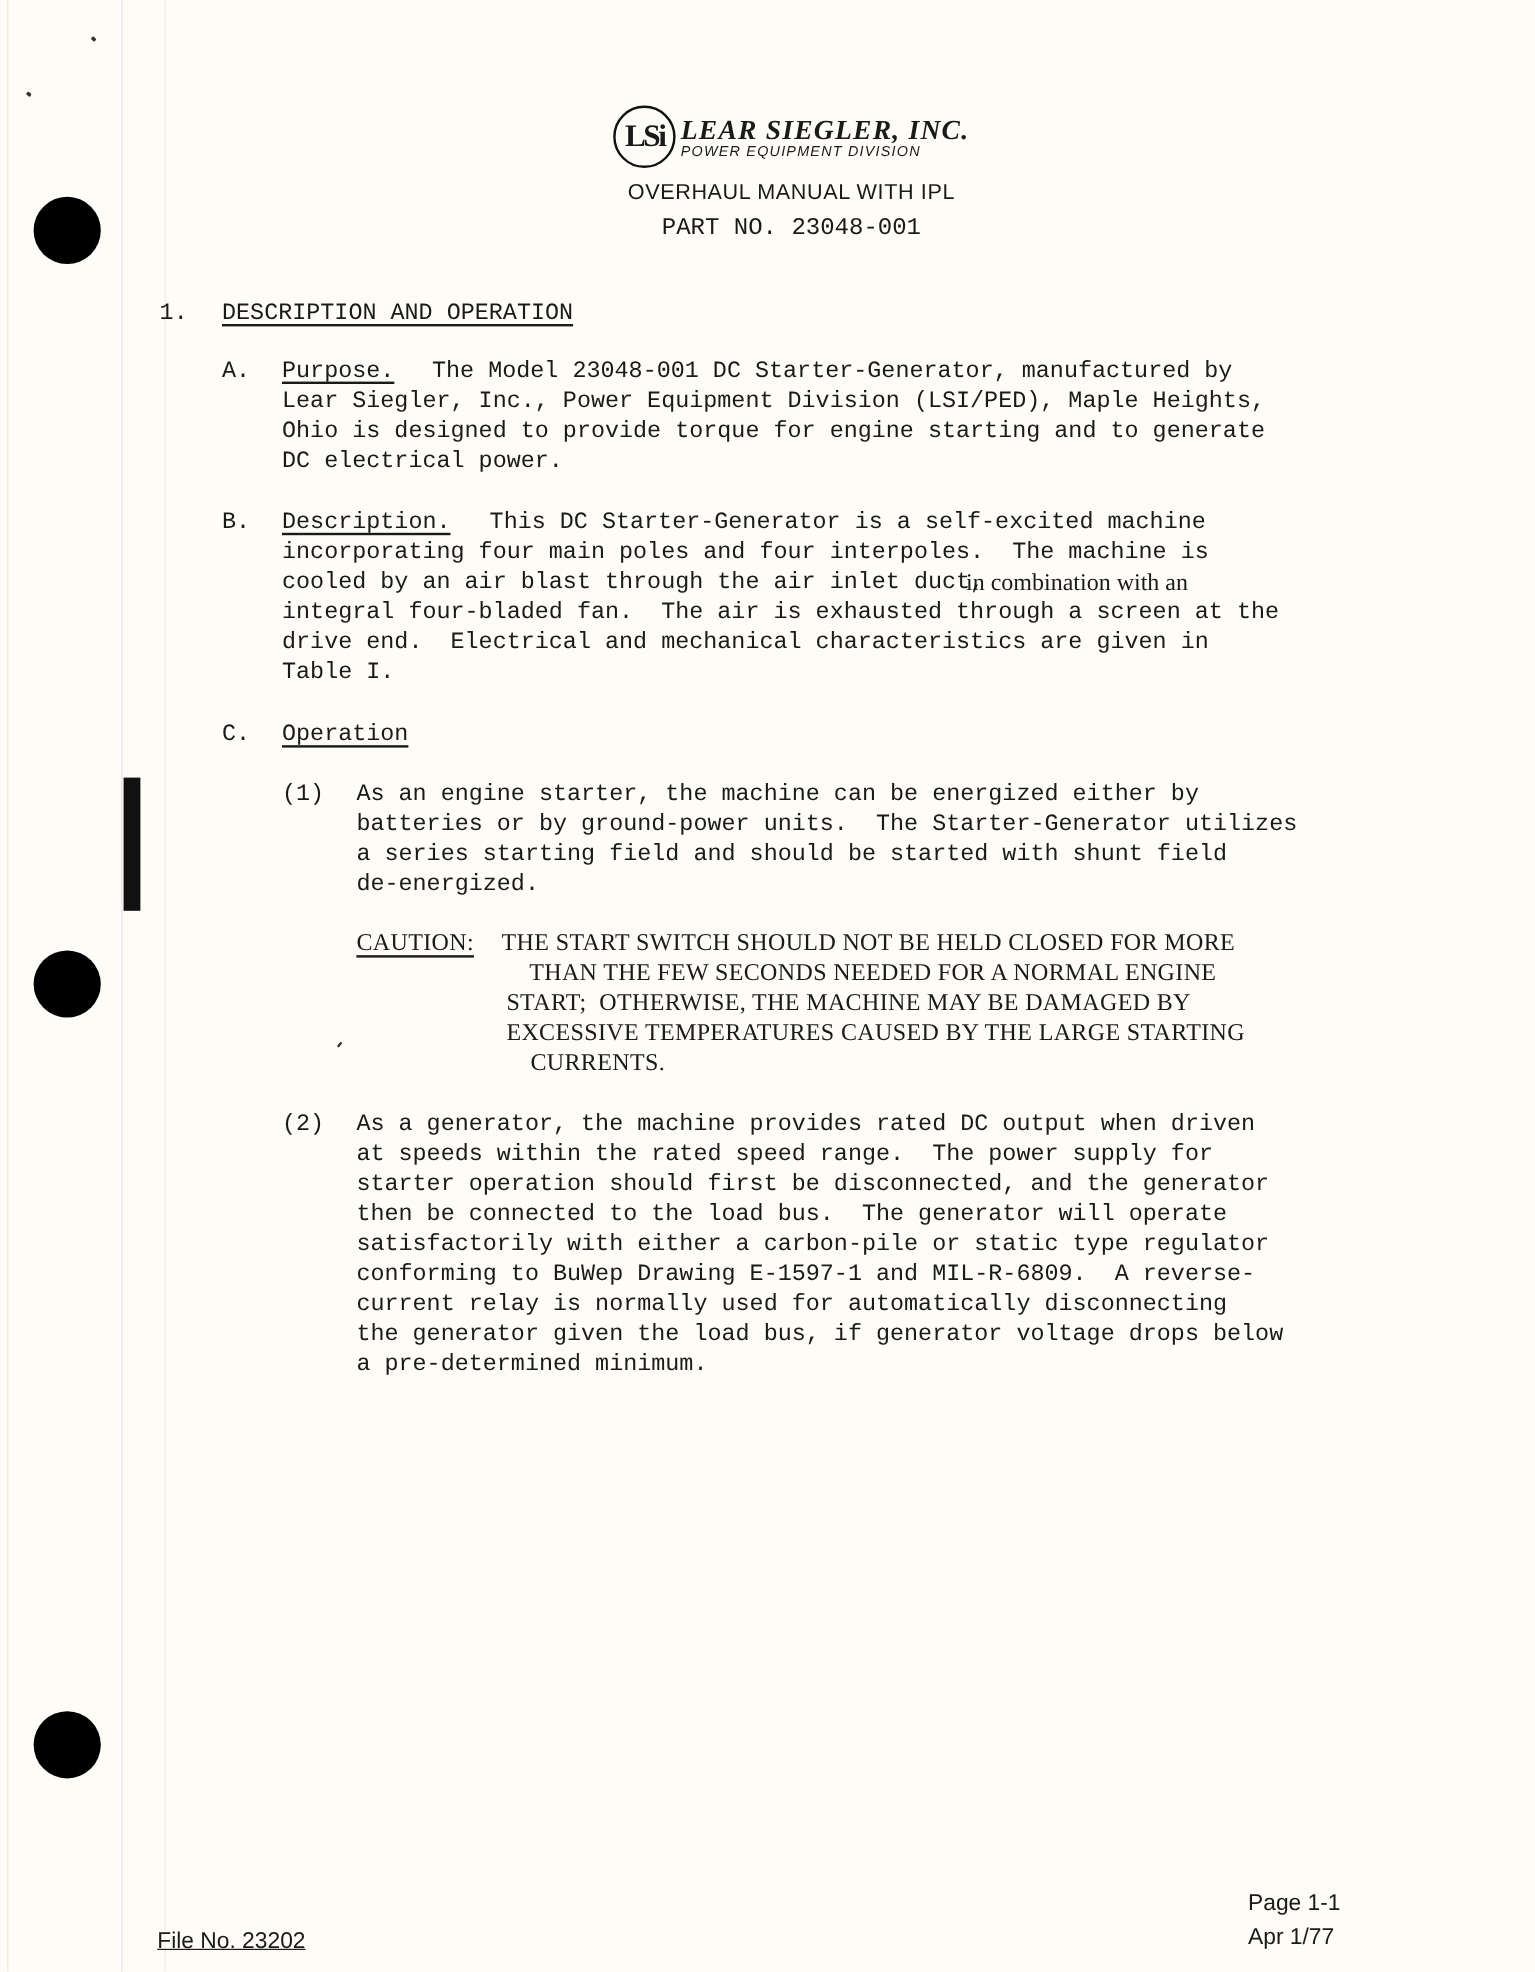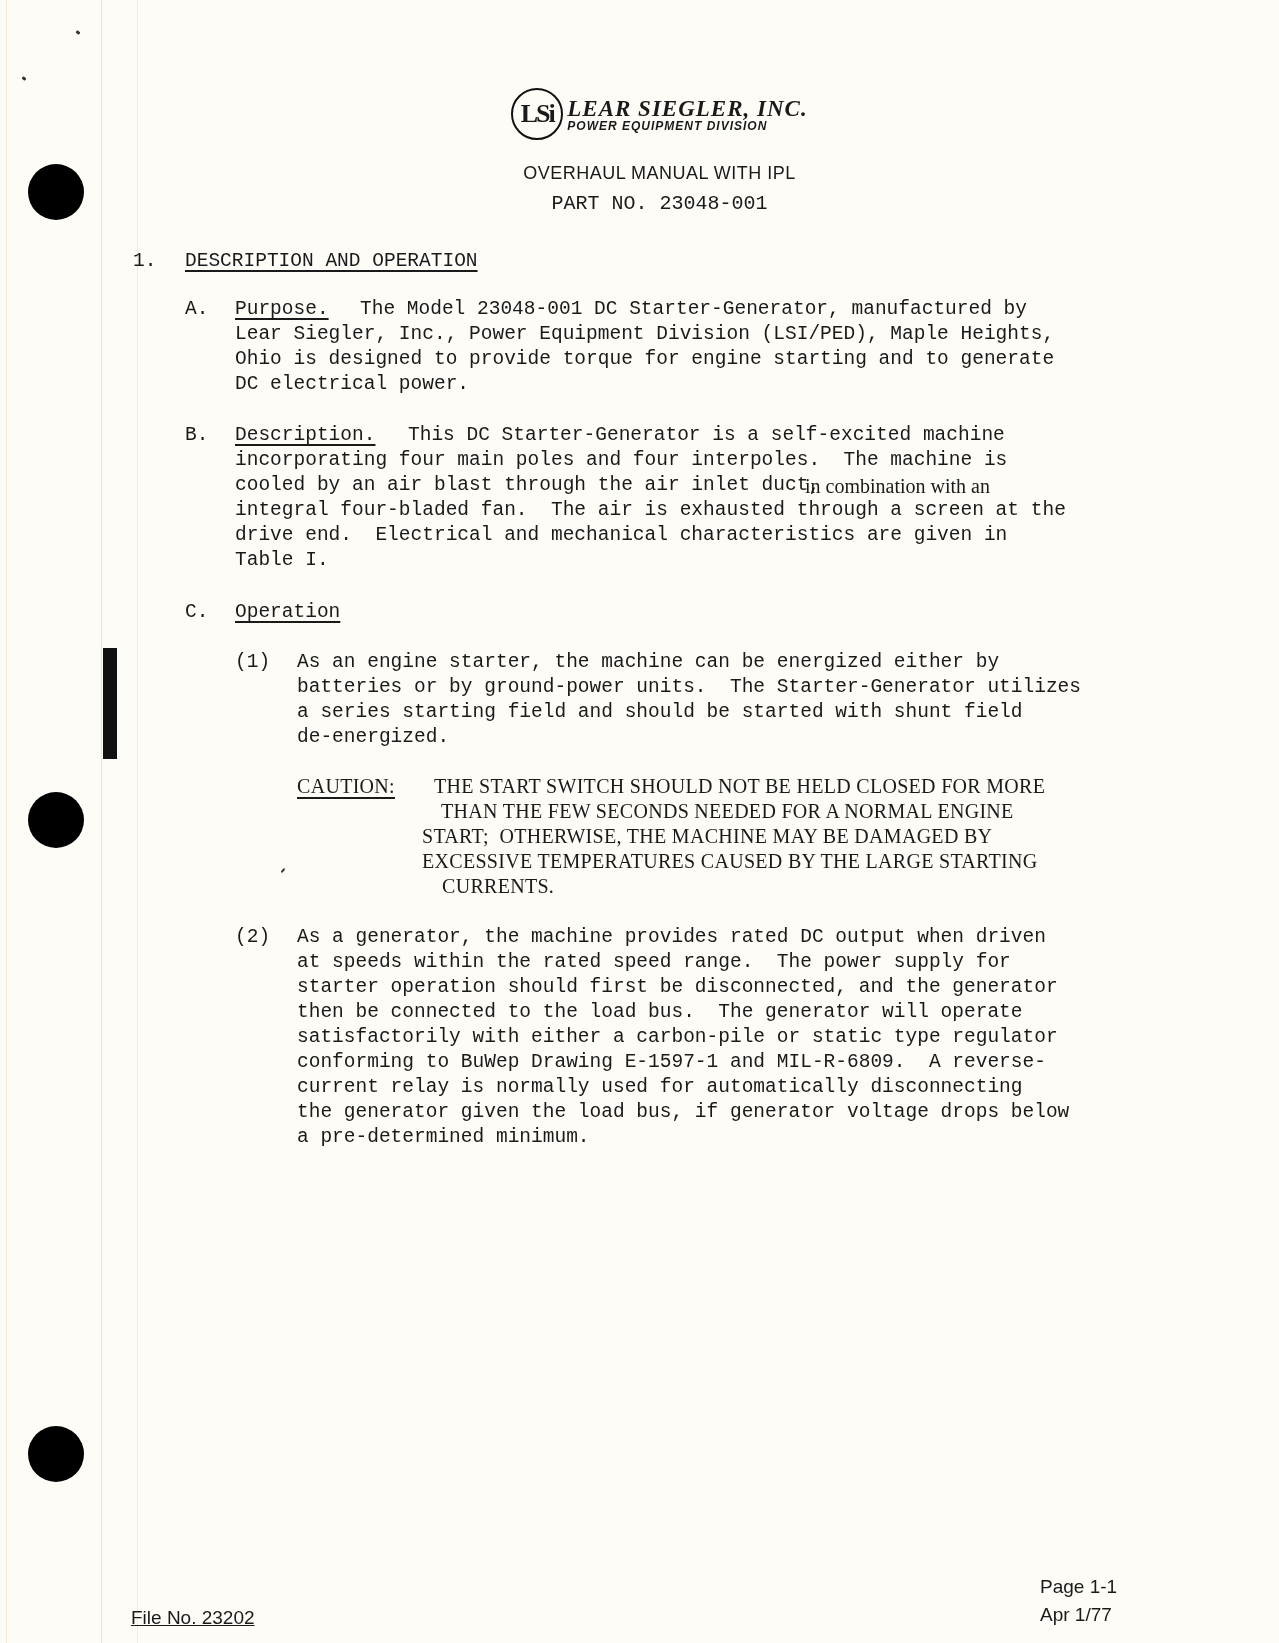--- a/index.html
+++ b/index.html
@@ -16,22 +16,22 @@
 
   .header { position: absolute; left: 0; right: 0; top: 88px; text-align: center; }
   .logo-row { display: flex; justify-content: center; align-items: center; gap: 4px; margin-left: 40px; }
   .logo-circle {
     width: 48px; height: 48px; border: 2px solid #111; border-radius: 50%;
     display: flex; align-items: center; justify-content: center;
     font-family: "Liberation Serif", "DejaVu Serif", serif; font-weight: bold; font-size: 26px; letter-spacing: -2px;
   }
   .logo-text { text-align: left; line-height: 1; }
   .company-name { font-family: "Liberation Serif", "DejaVu Serif", serif; font-style: italic; font-weight: bold; font-size: 23px; letter-spacing: 1px; }
-  .division { font-family: "Liberation Sans", "DejaVu Sans", sans-serif; font-style: italic; font-weight: bold; font-size: 12px; letter-spacing: 1px; }
-  .manual-title { font-family: "Liberation Sans", "DejaVu Sans", sans-serif; font-size: 18px; margin-top: 23px; letter-spacing: 0.5px; margin-left: 40px; }
+  .division { font-family: "Liberation Sans", "DejaVu Sans", sans-serif; font-style: italic; font-weight: normal; font-size: 12px; letter-spacing: 1px; }
+  .manual-title { font-family: "Liberation Sans", "DejaVu Sans", sans-serif; font-size: 18px; margin-top: 10px; letter-spacing: 0.5px; margin-left: 40px; }
   .part-no { font-size: 20px; margin-top: 8px; margin-left: 40px; }
 
   .body-text { font-size: 19.5px; line-height: 25px; white-space: pre; position: absolute; }
   .u { text-decoration: underline; text-decoration-thickness: 2px; text-underline-offset: 4px; }
   .caution-text { font-family: "Liberation Serif", "DejaVu Serif", serif; font-size: 20px; letter-spacing: 0.3px; }
 
   .footer { position: absolute; font-family: "Liberation Sans", "DejaVu Sans", sans-serif; font-size: 19px; }
 </style>
 </head>
 <body>
@@ -91,21 +91,21 @@
   <div>
     <div class="body-text" style="left:235px;top:650px;">(1)</div>
     <div class="body-text" style="left:297px;top:650px;">As an engine starter, the machine can be energized either by</div>
     <div class="body-text" style="left:297px;top:675px;">batteries or by ground-power units.  The Starter-Generator utilizes</div>
     <div class="body-text" style="left:297px;top:700px;">a series starting field and should be started with shunt field</div>
     <div class="body-text" style="left:297px;top:725px;">de-energized.</div>
   </div>
 
   <div>
     <div class="body-text caution-text u" style="left:297px;top:774px;">CAUTION:</div>
-    <div class="body-text caution-text" style="left:434px;top:774px;">THE START SWITCH SHOULD NOT BE HELD CLOSED FOR MORE</div>
+    <div class="body-text caution-text" style="left:418px;top:774px;">THE START SWITCH SHOULD NOT BE HELD CLOSED FOR MORE</div>
     <div class="body-text caution-text" style="left:422px;top:799px;margin-left:19px;">THAN THE FEW SECONDS NEEDED FOR A NORMAL ENGINE</div>
     <div class="body-text caution-text" style="left:422px;top:824px;text-align:center;">START;  OTHERWISE, THE MACHINE MAY BE DAMAGED BY</div>
     <div class="body-text caution-text" style="left:422px;top:849px;">EXCESSIVE TEMPERATURES CAUSED BY THE LARGE STARTING</div>
     <div class="body-text caution-text" style="left:442px;top:874px;">CURRENTS.</div>
   </div>
 
   <div>
     <div class="body-text" style="left:235px;top:925px;">(2)</div>
     <div class="body-text" style="left:297px;top:925px;">As a generator, the machine provides rated DC output when driven</div>
     <div class="body-text" style="left:297px;top:950px;">at speeds within the rated speed range.  The power supply for</div>

